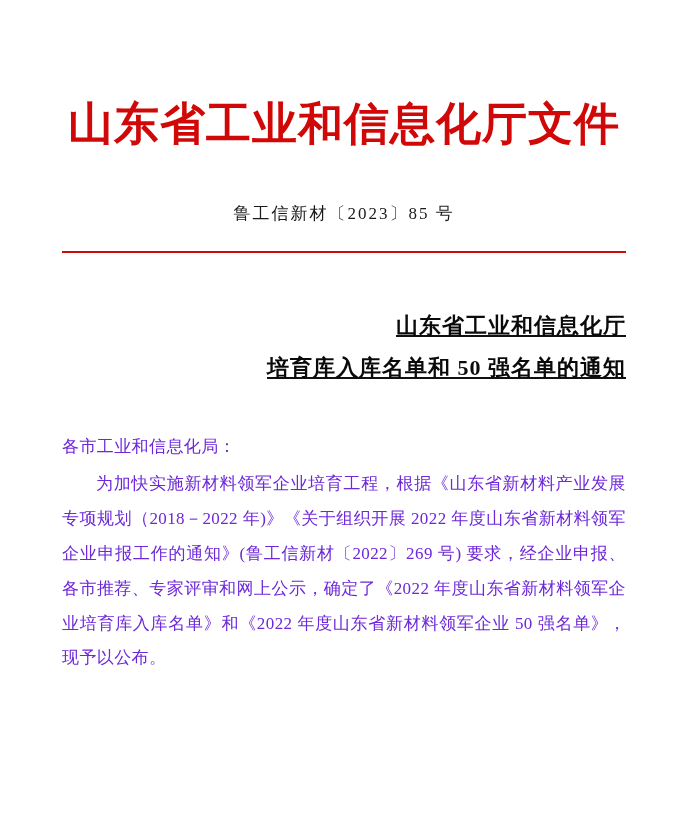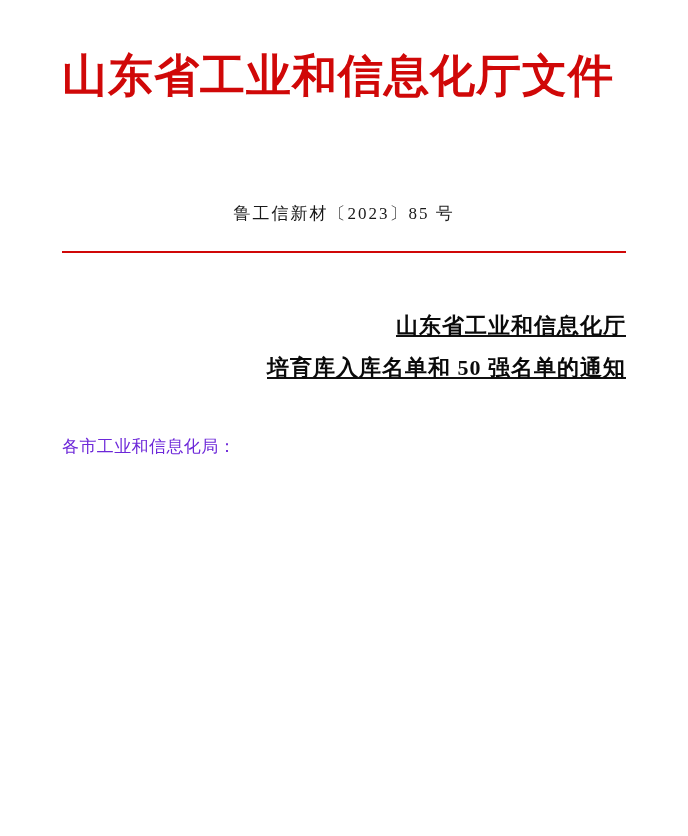--- a/index.html
+++ b/index.html
@@ -18,36 +18,37 @@
   .page {
     width: 688px;
     height: 836px;
     box-sizing: border-box;
     padding: 0 62px;
     position: relative;
   }
 
   
   .masthead {
-    text-align: left;
+    text-align: center;
     padding-top: 52px;
+    margin-top: 48px;
   }
   .masthead-title {
     color: #d00808;
     font-size: 45px;
     line-height: 1.1;
     font-weight: bold;
     letter-spacing: 1px;
     font-family: "Liberation Serif", "DejaVu Serif", serif;
     white-space: nowrap;
   }
 
   .doc-number-wrap {
     text-align: center;
-    margin-top: 100px;
+    margin-top: 52px;
   }
   .doc-number {
     font-size: 17px;
     letter-spacing: 2px;
     color: #1a1a1a;
   }
 
   .red-rule {
     margin-top: 26px;
     height: 2px;
@@ -103,15 +104,16 @@
 
   <div class="red-rule"></div>
 
   <div class="title-block">
     <div class="title-line">山东省工业和信息化厅</div>
     <div class="title-line">培育库入库名单和 50 强名单的通知</div>
   </div>
 
   <div class="body-block">
     <p class="salutation">各市工业和信息化局：</p>
+    <p class="para">为加快实施新材料领军企业培育工程，根据《山东省新材料产业发展专项规划（2018－2022 年)》《关于组织开展 2022 年度山东省新材料领军企业申报工作的通知》(鲁工信新材〔2022〕269 号) 要求，经企业申报、各市推荐、专家评审和网上公示，确定了《2022 年度山东省新材料领军企业培育库入库名单》和《2022 年度山东省新材料领军企业 50 强名单》，现予以公布。</p>
   </div>
 
 </div>
 
 </body></html>

